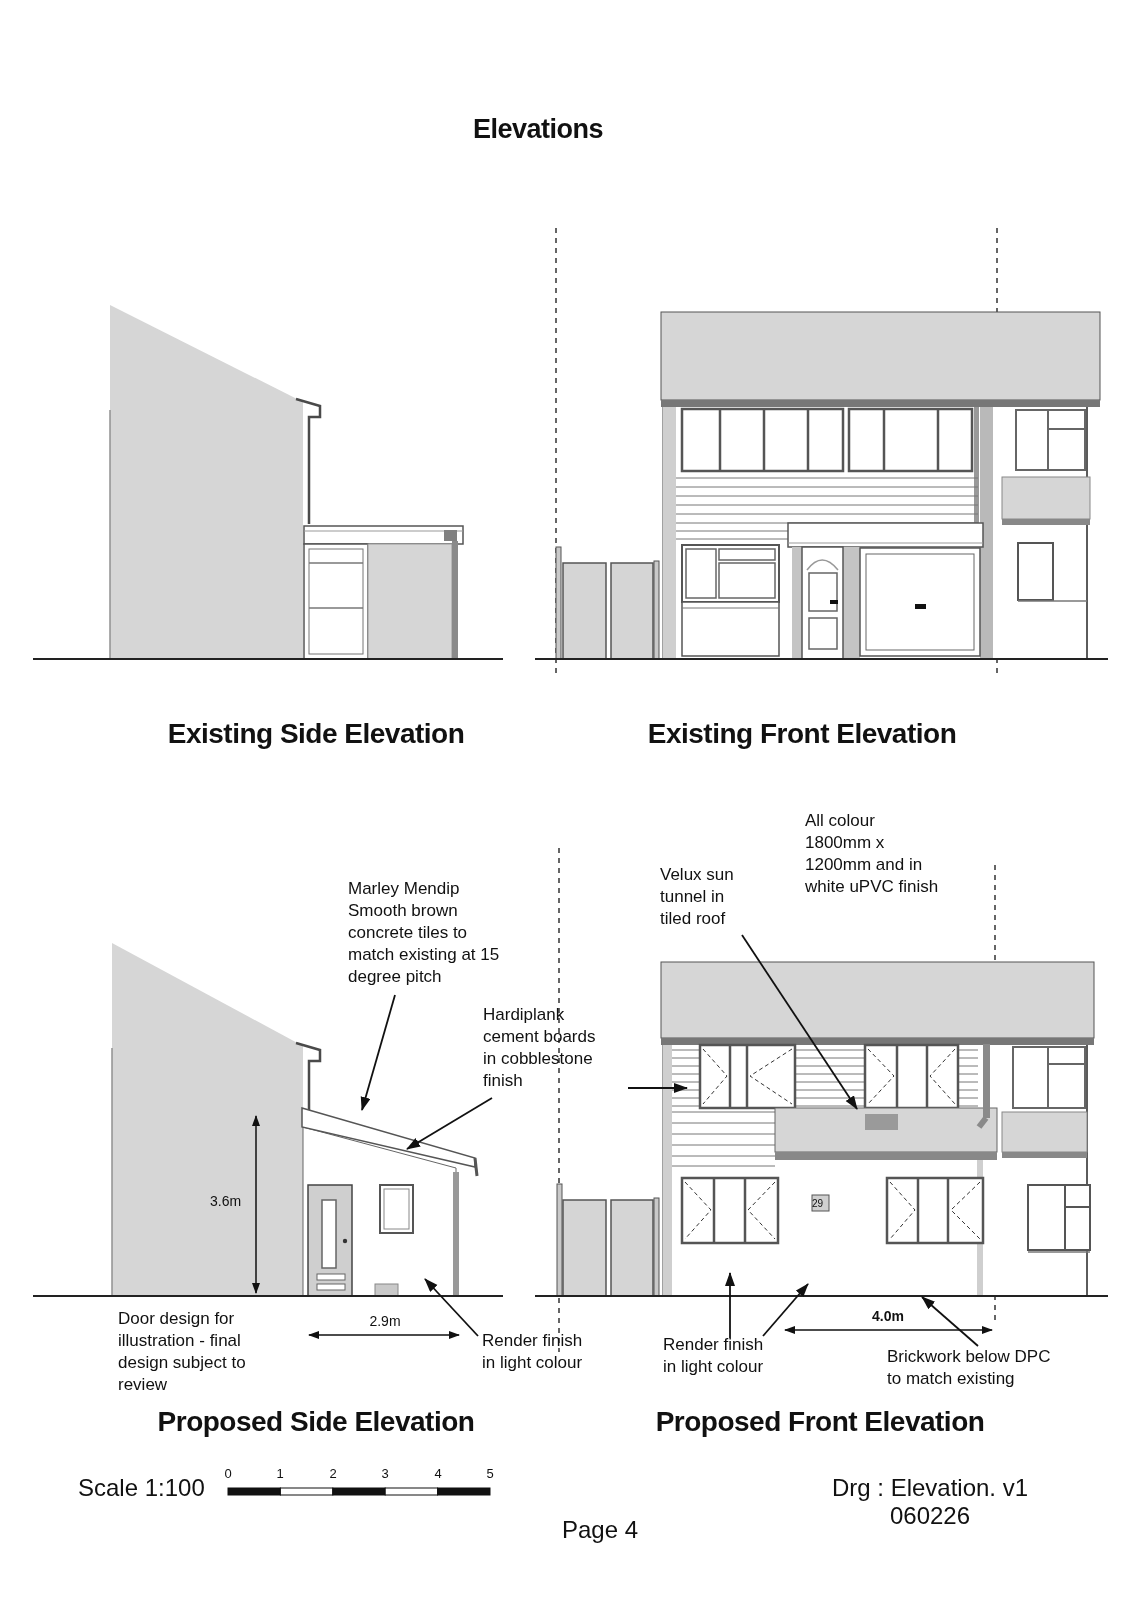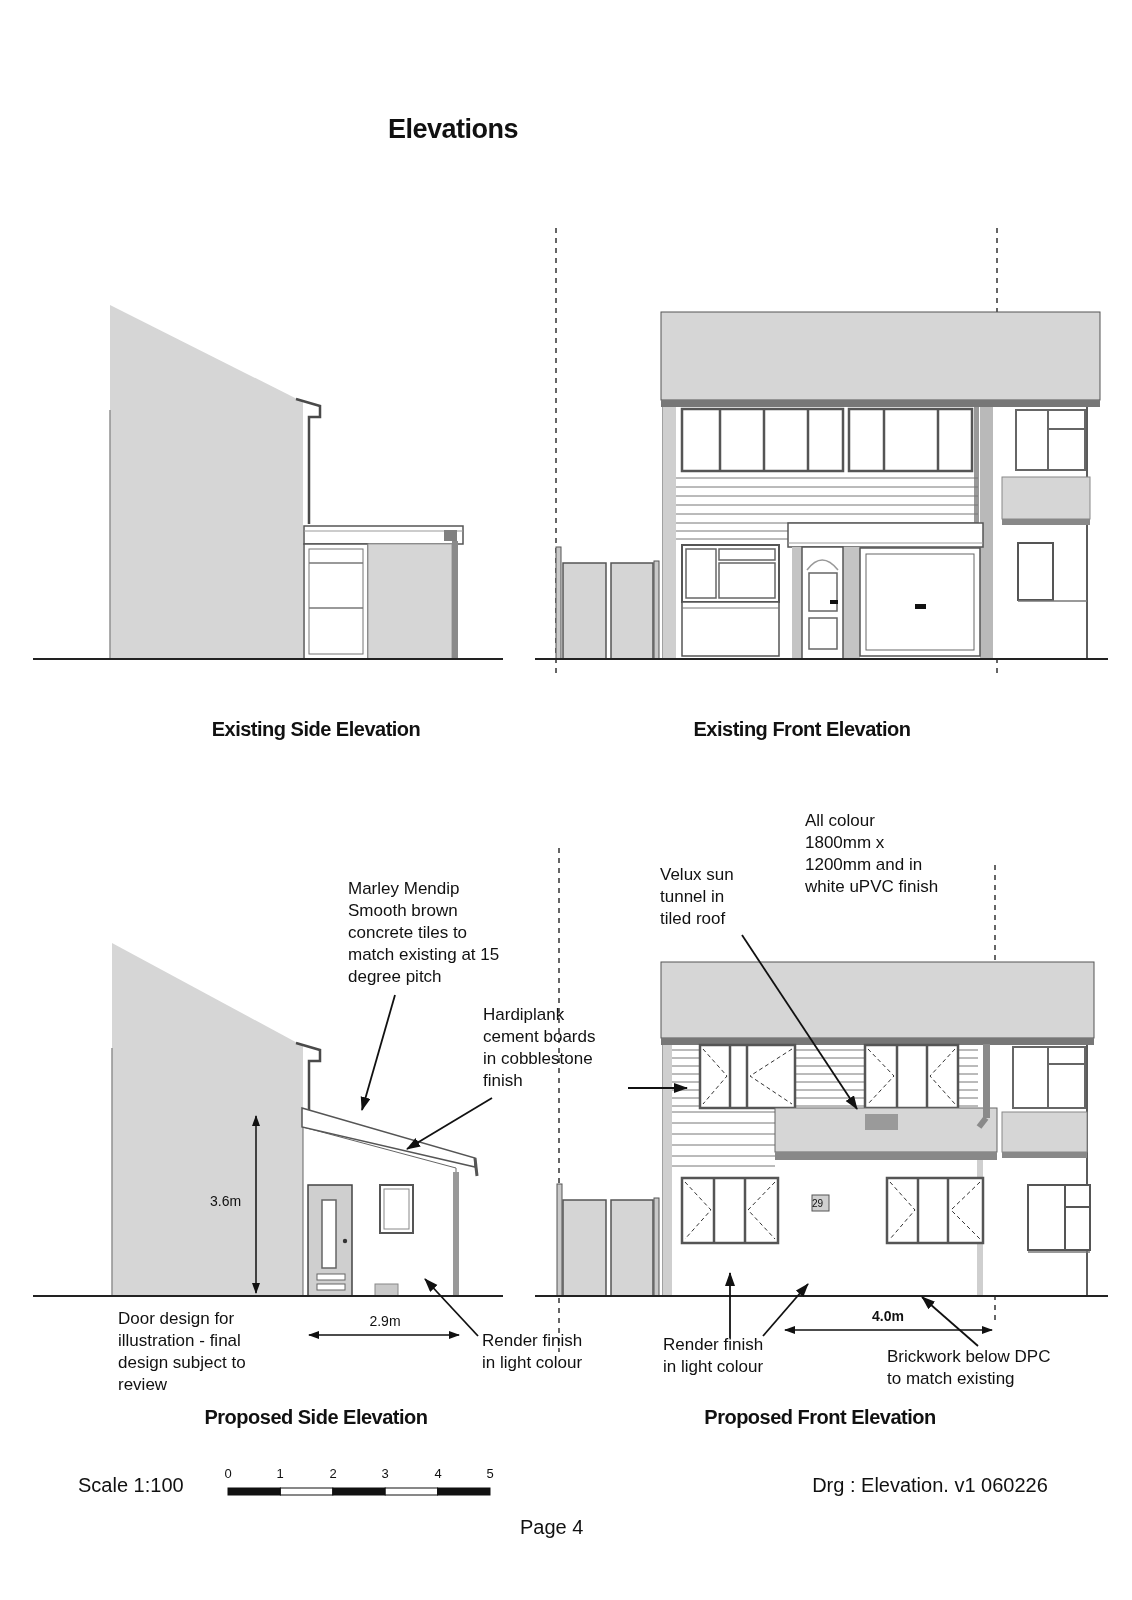--- a/index.html
+++ b/index.html
@@ -3,25 +3,25 @@
 <meta charset="utf-8">
 <style>
   html,body{margin:0;padding:0;}
   body{
     width:1132px;height:1600px;position:relative;background:#ffffff;
     font-family:"Liberation Sans","DejaVu Sans",sans-serif;color:#111;
     overflow:hidden;
   }
   #lineart{position:absolute;left:0;top:0;}
   .txt{position:absolute;line-height:22px;font-size:17px;white-space:pre-line;}
-  .hdr{position:absolute;font-weight:bold;text-align:center;font-size:20px;letter-spacing:-0.5px;}
+  .hdr{position:absolute;font-weight:bold;text-align:center;font-size:28px;letter-spacing:-0.5px;}
   .dim{position:absolute;font-size:14px;}
-  .foot{position:absolute;font-size:20px;}
+  .foot{position:absolute;font-size:24px;}
   .tick{position:absolute;font-size:13px;width:20px;text-align:center;}
-  #title{position:absolute;left:388px;top:114px;width:300px;text-align:left;
+  #title{position:absolute;left:388px;top:114px;width:300px;text-align:center;
          font-size:27px;font-weight:bold;letter-spacing:-0.5px;}
   #num29{position:absolute;left:812px;top:1197px;width:17px;height:13px;
          font-size:10px;text-align:left;line-height:13px;}
 </style>
 </head>
 <body>
 
 <svg id="lineart" width="1132" height="1600" viewBox="0 0 1132 1600">
   <defs>
     <marker id="ah" markerUnits="userSpaceOnUse" markerWidth="16" markerHeight="12" refX="13" refY="5" orient="auto">
@@ -319,14 +319,14 @@
 
 <div id="num29">29</div>
 
 <div class="foot" style="left:78px;top:1474px;">Scale 1:100</div>
 <div class="tick" style="left:218px;top:1466px;">0</div>
 <div class="tick" style="left:270px;top:1466px;">1</div>
 <div class="tick" style="left:323px;top:1466px;">2</div>
 <div class="tick" style="left:375px;top:1466px;">3</div>
 <div class="tick" style="left:428px;top:1466px;">4</div>
 <div class="tick" style="left:480px;top:1466px;">5</div>
-<div class="foot" style="left:520px;top:1516px;width:160px;text-align:left;">Page 4</div>
+<div class="foot" style="left:520px;top:1516px;width:160px;text-align:center;">Page 4</div>
 <div class="foot" style="left:796px;top:1474px;width:268px;text-align:center;">Drg : Elevation. v1 060226</div>
 
 </body></html>

